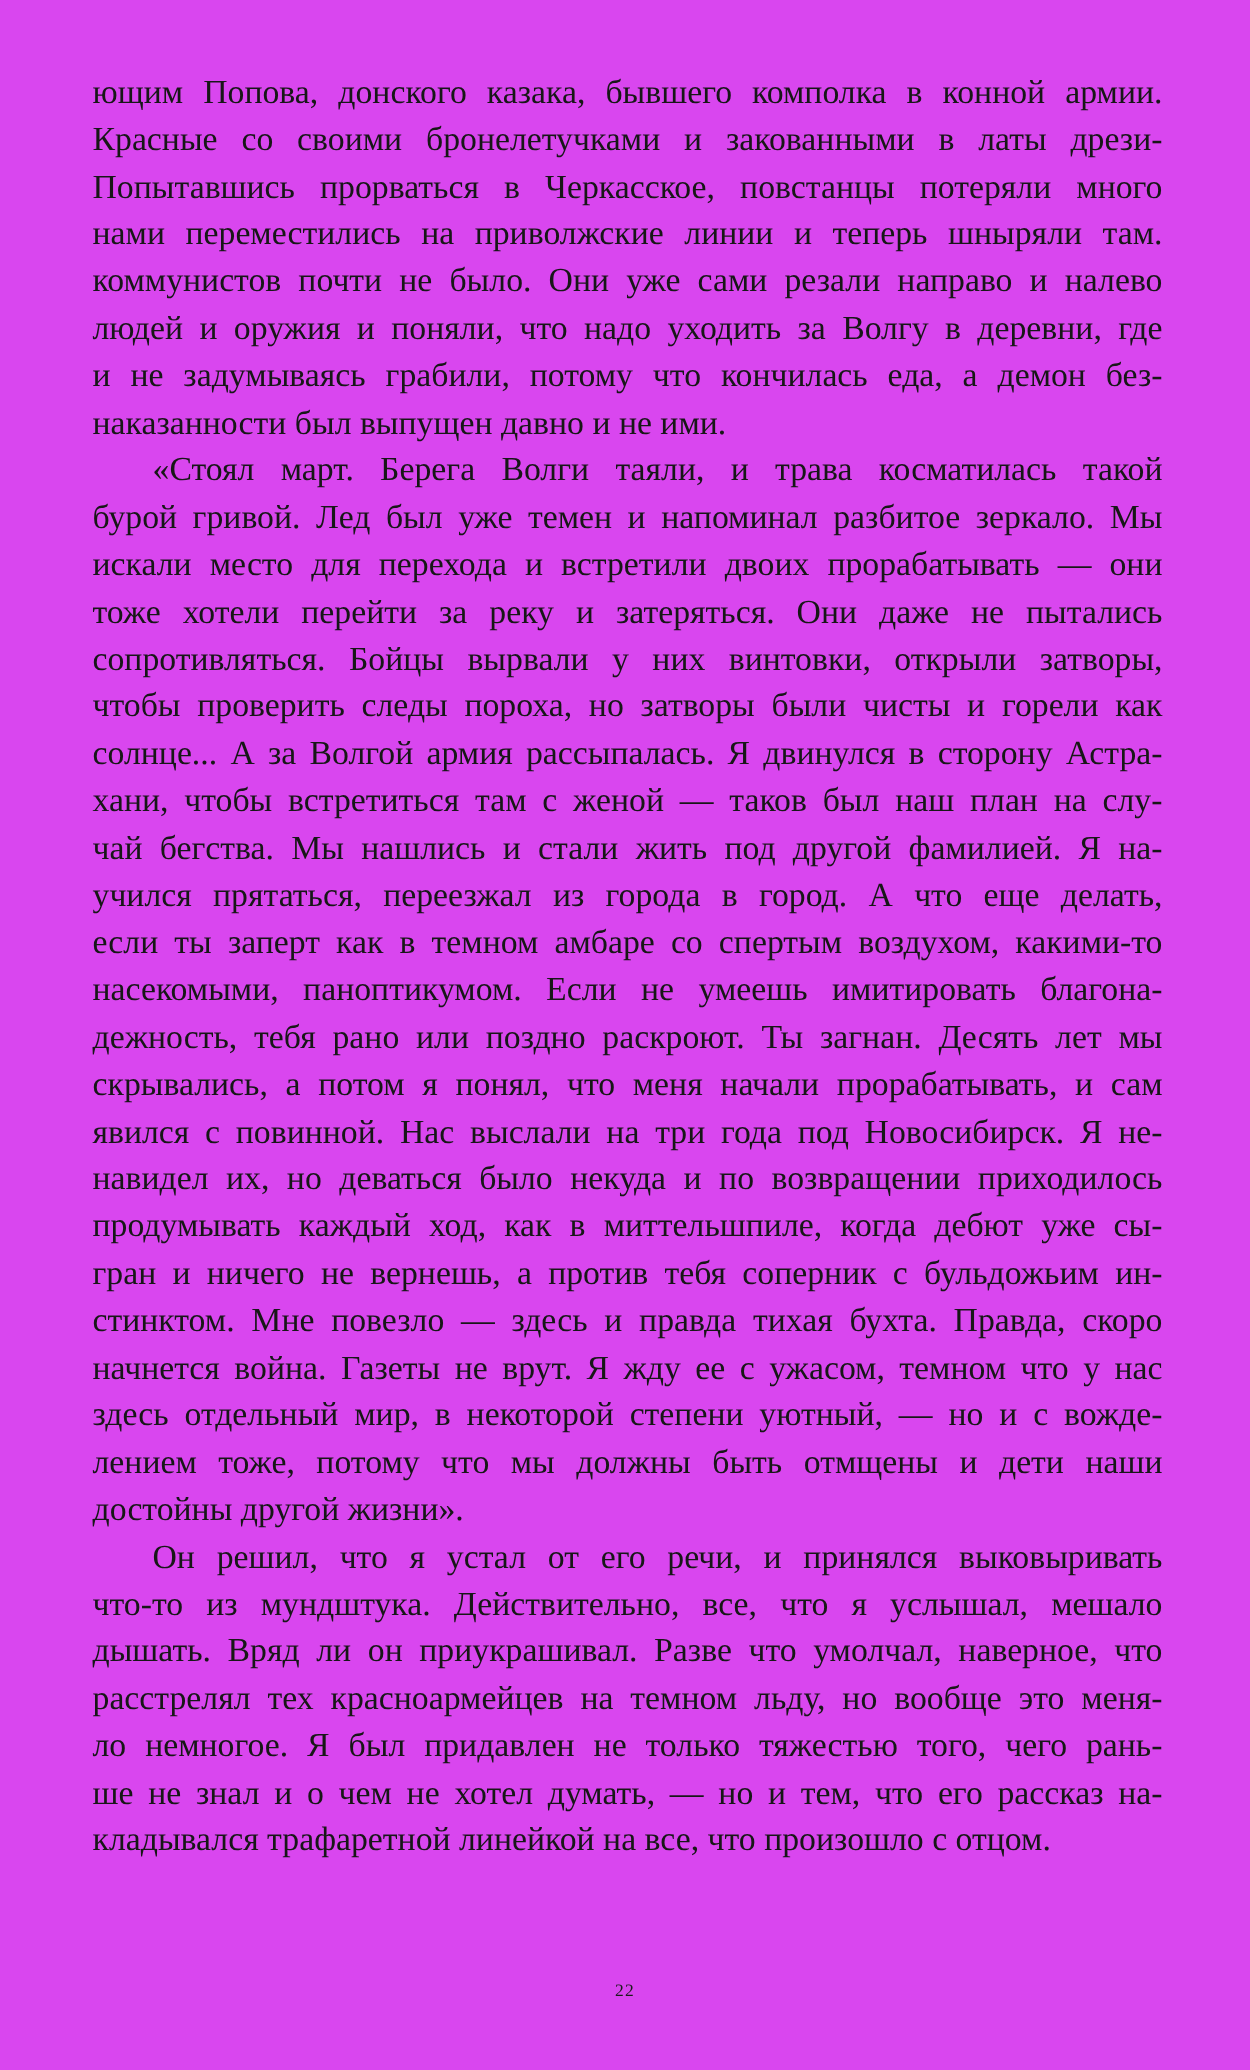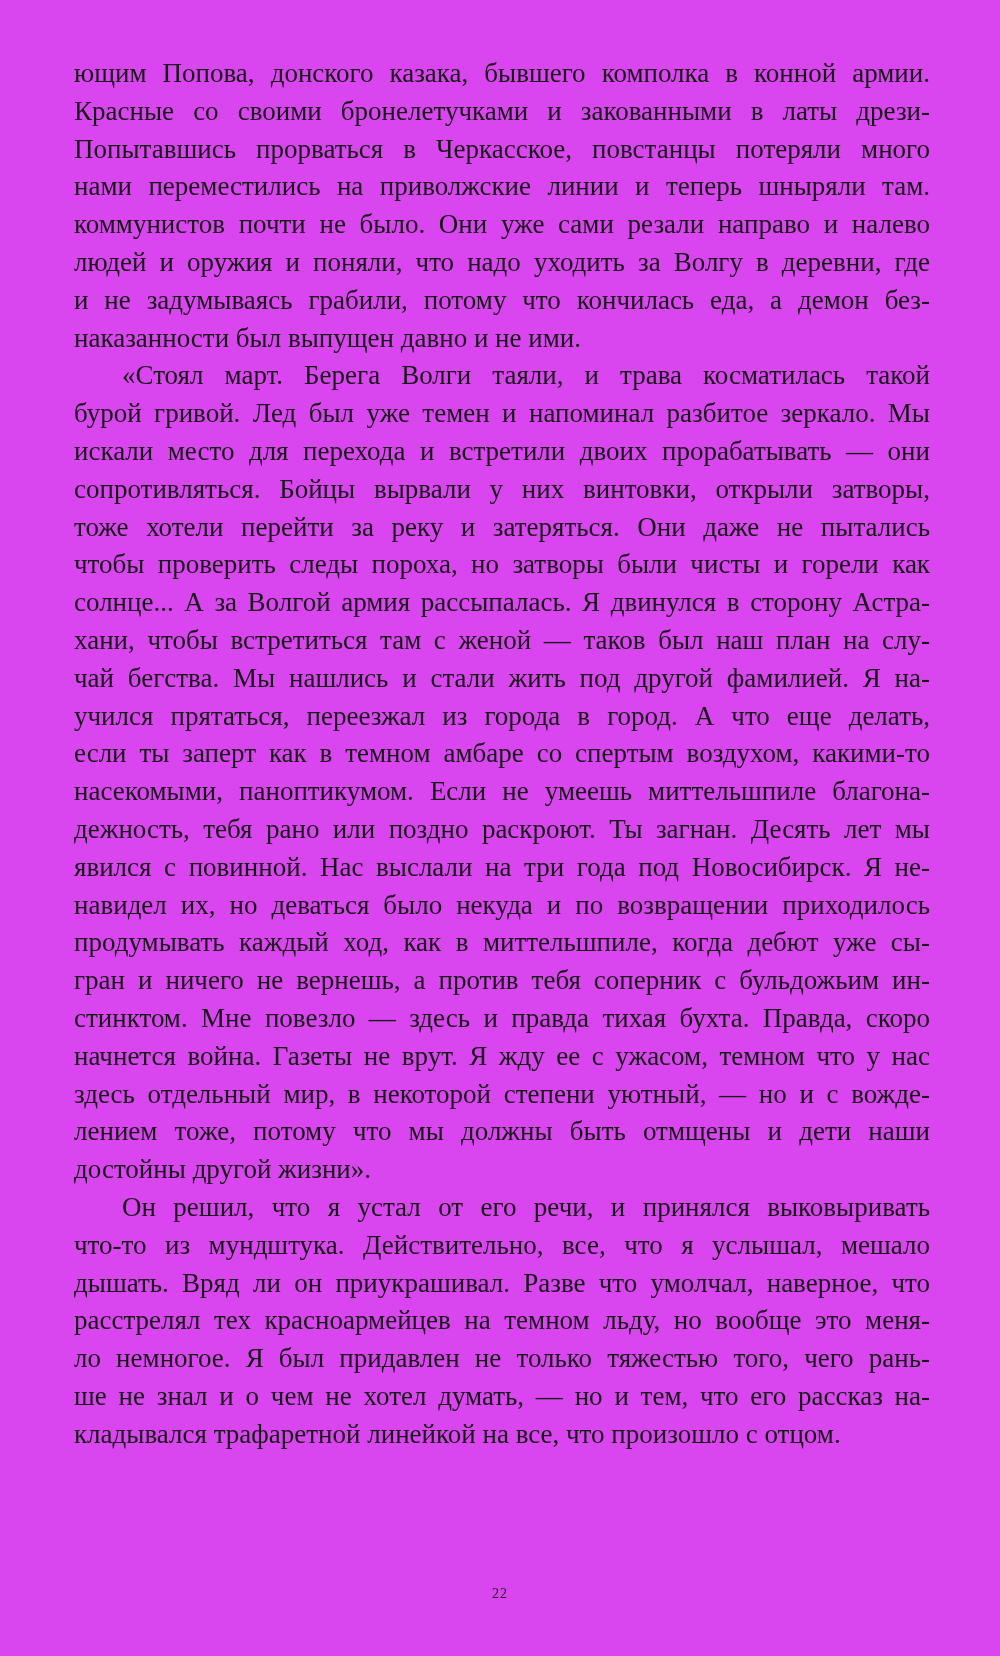--- a/index.html
+++ b/index.html
@@ -62,30 +62,31 @@
         <div class="line">нами переместились на приволжские линии и теперь шныряли там.</div>
         <div class="line">коммунистов почти не было. Они уже сами резали направо и налево</div>
         <div class="line">людей и оружия и поняли, что надо уходить за Волгу в деревни, где</div>
         <div class="line">и не задумываясь грабили, потому что кончилась еда, а демон без-</div>
         <div class="line last">наказанности был выпущен давно и не ими.</div>
       </div>
       <div class="paragraph">
         <div class="line first-indent">«Стоял март. Берега Волги таяли, и трава косматилась такой</div>
         <div class="line">бурой гривой. Лед был уже темен и напоминал разбитое зеркало. Мы</div>
         <div class="line">искали место для перехода и встретили двоих прорабатывать — они</div>
+        <div class="line">тоже хотели перейти за реку и затеряться. Они даже не пытались</div>
         <div class="line">сопротивляться. Бойцы вырвали у них винтовки, открыли затворы,</div>
-        <div class="line">тоже хотели перейти за реку и затеряться. Они даже не пытались</div>
         <div class="line">чтобы проверить следы пороха, но затворы были чисты и горели как</div>
         <div class="line">солнце... А за Волгой армия рассыпалась. Я двинулся в сторону Астра-</div>
         <div class="line">хани, чтобы встретиться там с женой — таков был наш план на слу-</div>
         <div class="line">чай бегства. Мы нашлись и стали жить под другой фамилией. Я на-</div>
         <div class="line">учился прятаться, переезжал из города в город. А что еще делать,</div>
         <div class="line">если ты заперт как в темном амбаре со спертым воздухом, какими-то</div>
-        <div class="line">насекомыми, паноптикумом. Если не умеешь миттельшпиле благона-</div>
+        <div class="line">насекомыми, паноптикумом. Если не умеешь имитировать благона-</div>
         <div class="line">дежность, тебя рано или поздно раскроют. Ты загнан. Десять лет мы</div>
+        <div class="line">скрывались, а потом я понял, что меня начали прорабатывать, и сам</div>
         <div class="line">явился с повинной. Нас выслали на три года под Новосибирск. Я не-</div>
         <div class="line">навидел их, но деваться было некуда и по возвращении приходилось</div>
         <div class="line">продумывать каждый ход, как в миттельшпиле, когда дебют уже сы-</div>
         <div class="line">гран и ничего не вернешь, а против тебя соперник с бульдожьим ин-</div>
         <div class="line">стинктом. Мне повезло — здесь и правда тихая бухта. Правда, скоро</div>
         <div class="line">начнется война. Газеты не врут. Я жду ее с ужасом, темном что у нас</div>
         <div class="line">здесь отдельный мир, в некоторой степени уютный, — но и с вожде-</div>
         <div class="line">лением тоже, потому что мы должны быть отмщены и дети наши</div>
         <div class="line last">достойны другой жизни».</div>
       </div>

